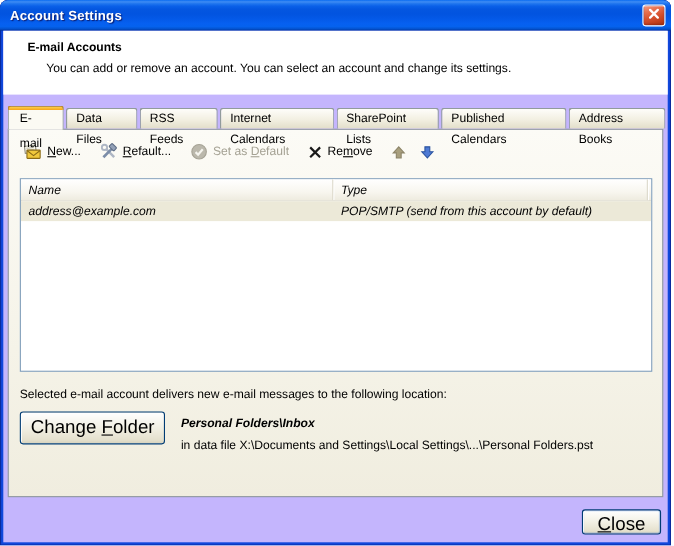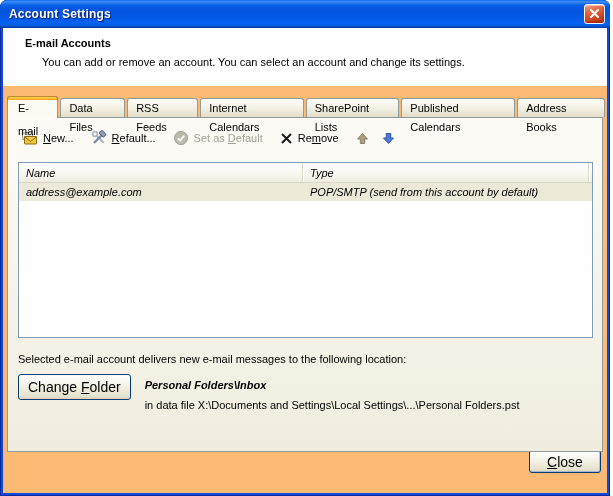--- a/index.html
+++ b/index.html
@@ -34,21 +34,21 @@
     position:absolute; top:4px; right:5px; width:21px; height:20px;
     border:1px solid #fff; border-radius:3px;
     background: linear-gradient(160deg, #F5A38B 0%, #E8714F 28%, #D6512E 55%, #C03F1B 80%, #A83512 100%);
     box-shadow: inset 0 1px 0 rgba(255,255,255,.5), inset 0 -1px 2px rgba(90,10,0,.4);
     display:flex; align-items:center; justify-content:center;
   }
 
   
   .client {
     position:absolute; top:28px; left:3px; right:3px; bottom:3px;
-    background:#fdba74; display:flex; flex-direction:column;
+    background:#c4b5fd; display:flex; flex-direction:column;
   }
 
   .header-band { background:#fff; height:58px; flex:none; padding:9px 0 0 22px; }
   .hb-title { font-size:11px; font-weight:bold; color:#000; }
   .hb-desc  { font-size:11px; color:#000; margin:7px 0 0 17px; }
 
   
   .tabs { display:flex; align-items:flex-end; margin:9px 0 0 4px; height:22px; position:relative; z-index:2; }
   .tab {
     font-size:11px; color:#000; height:19px; line-height:19px;
@@ -108,34 +108,34 @@
   .lv-row.selected { background:#ECE9D8;justify-content:center; }
   .lv-cell { padding-left:7px; white-space:nowrap; overflow:hidden; }
   .lv-cell.c-name { width:284px; }
   .lv-cell.c-type { flex:1; }
 
   
   .note { margin:15px 0 0 10px; font-size:11px; color:#000; }
   .delivery-row { display:flex; align-items:flex-start; margin:9px 0 0 10px; }
   .xp-btn {
     font-family:"Liberation Sans", sans-serif;
-    font-size:14px; color:#000;
+    font-size:17px; color:#000;
     border:1px solid #003C74; border-radius:3px;
     background:linear-gradient(#FFFFFF, #F2F0E4 50%, #E5E1CE 88%, #D8D3BE);
     box-shadow: inset 1px 1px 0 rgba(255,255,255,.85);
     padding:4px 9px;
   }
   .cf-btn { margin-right:14px; flex:none; }
   .loc-line  { font-size:11px; font-weight:bold; margin-top:5px;font-style:italic; }
   .file-line { font-size:11px; margin-top:8px; }
 
   
   .footer { flex:1; position:relative; }
   .close-btn {
-    position:absolute; right:6px; bottom:20px;
+    position:absolute; right:6px; bottom:7px;
     width:72px; height:23px; text-align:center; padding:3px 0 4px;
     box-shadow: inset 1px 1px 0 rgba(255,255,255,.85), inset 0 0 0 1px rgba(105,150,220,.45);
   }
 </style>
 </head>
 <body>
 
 <div class="window">
 
   <div class="titlebar">

